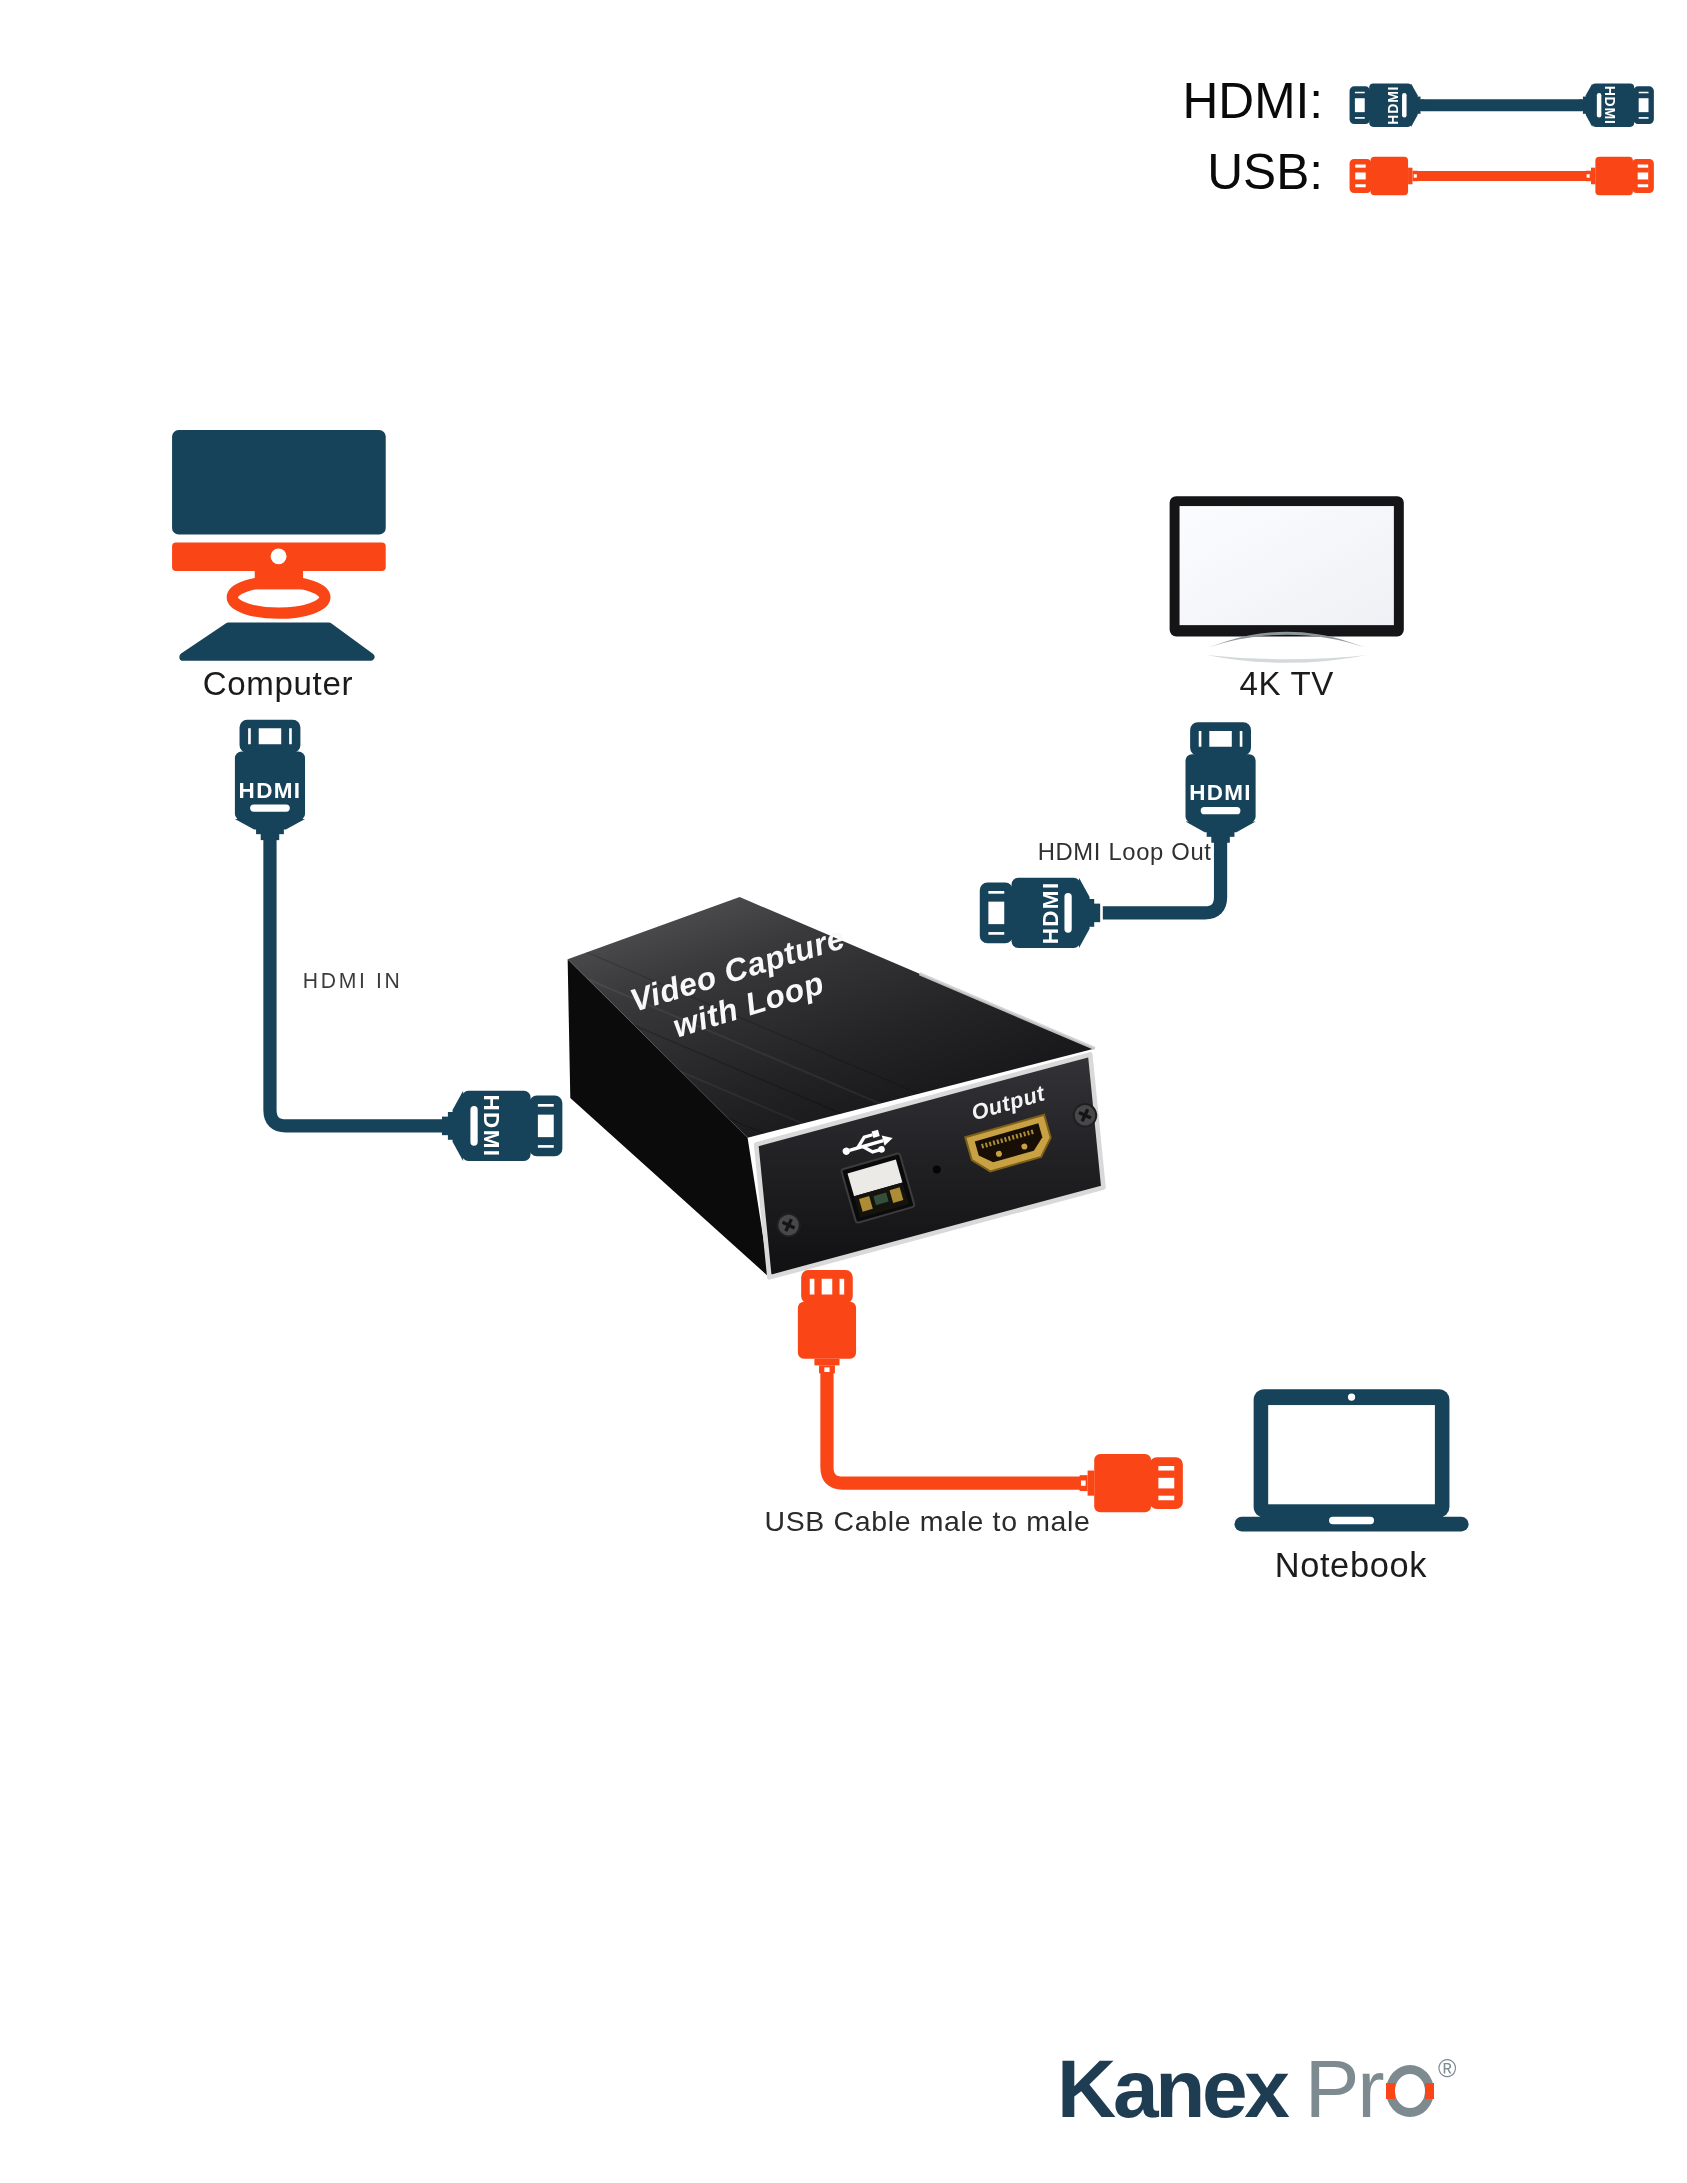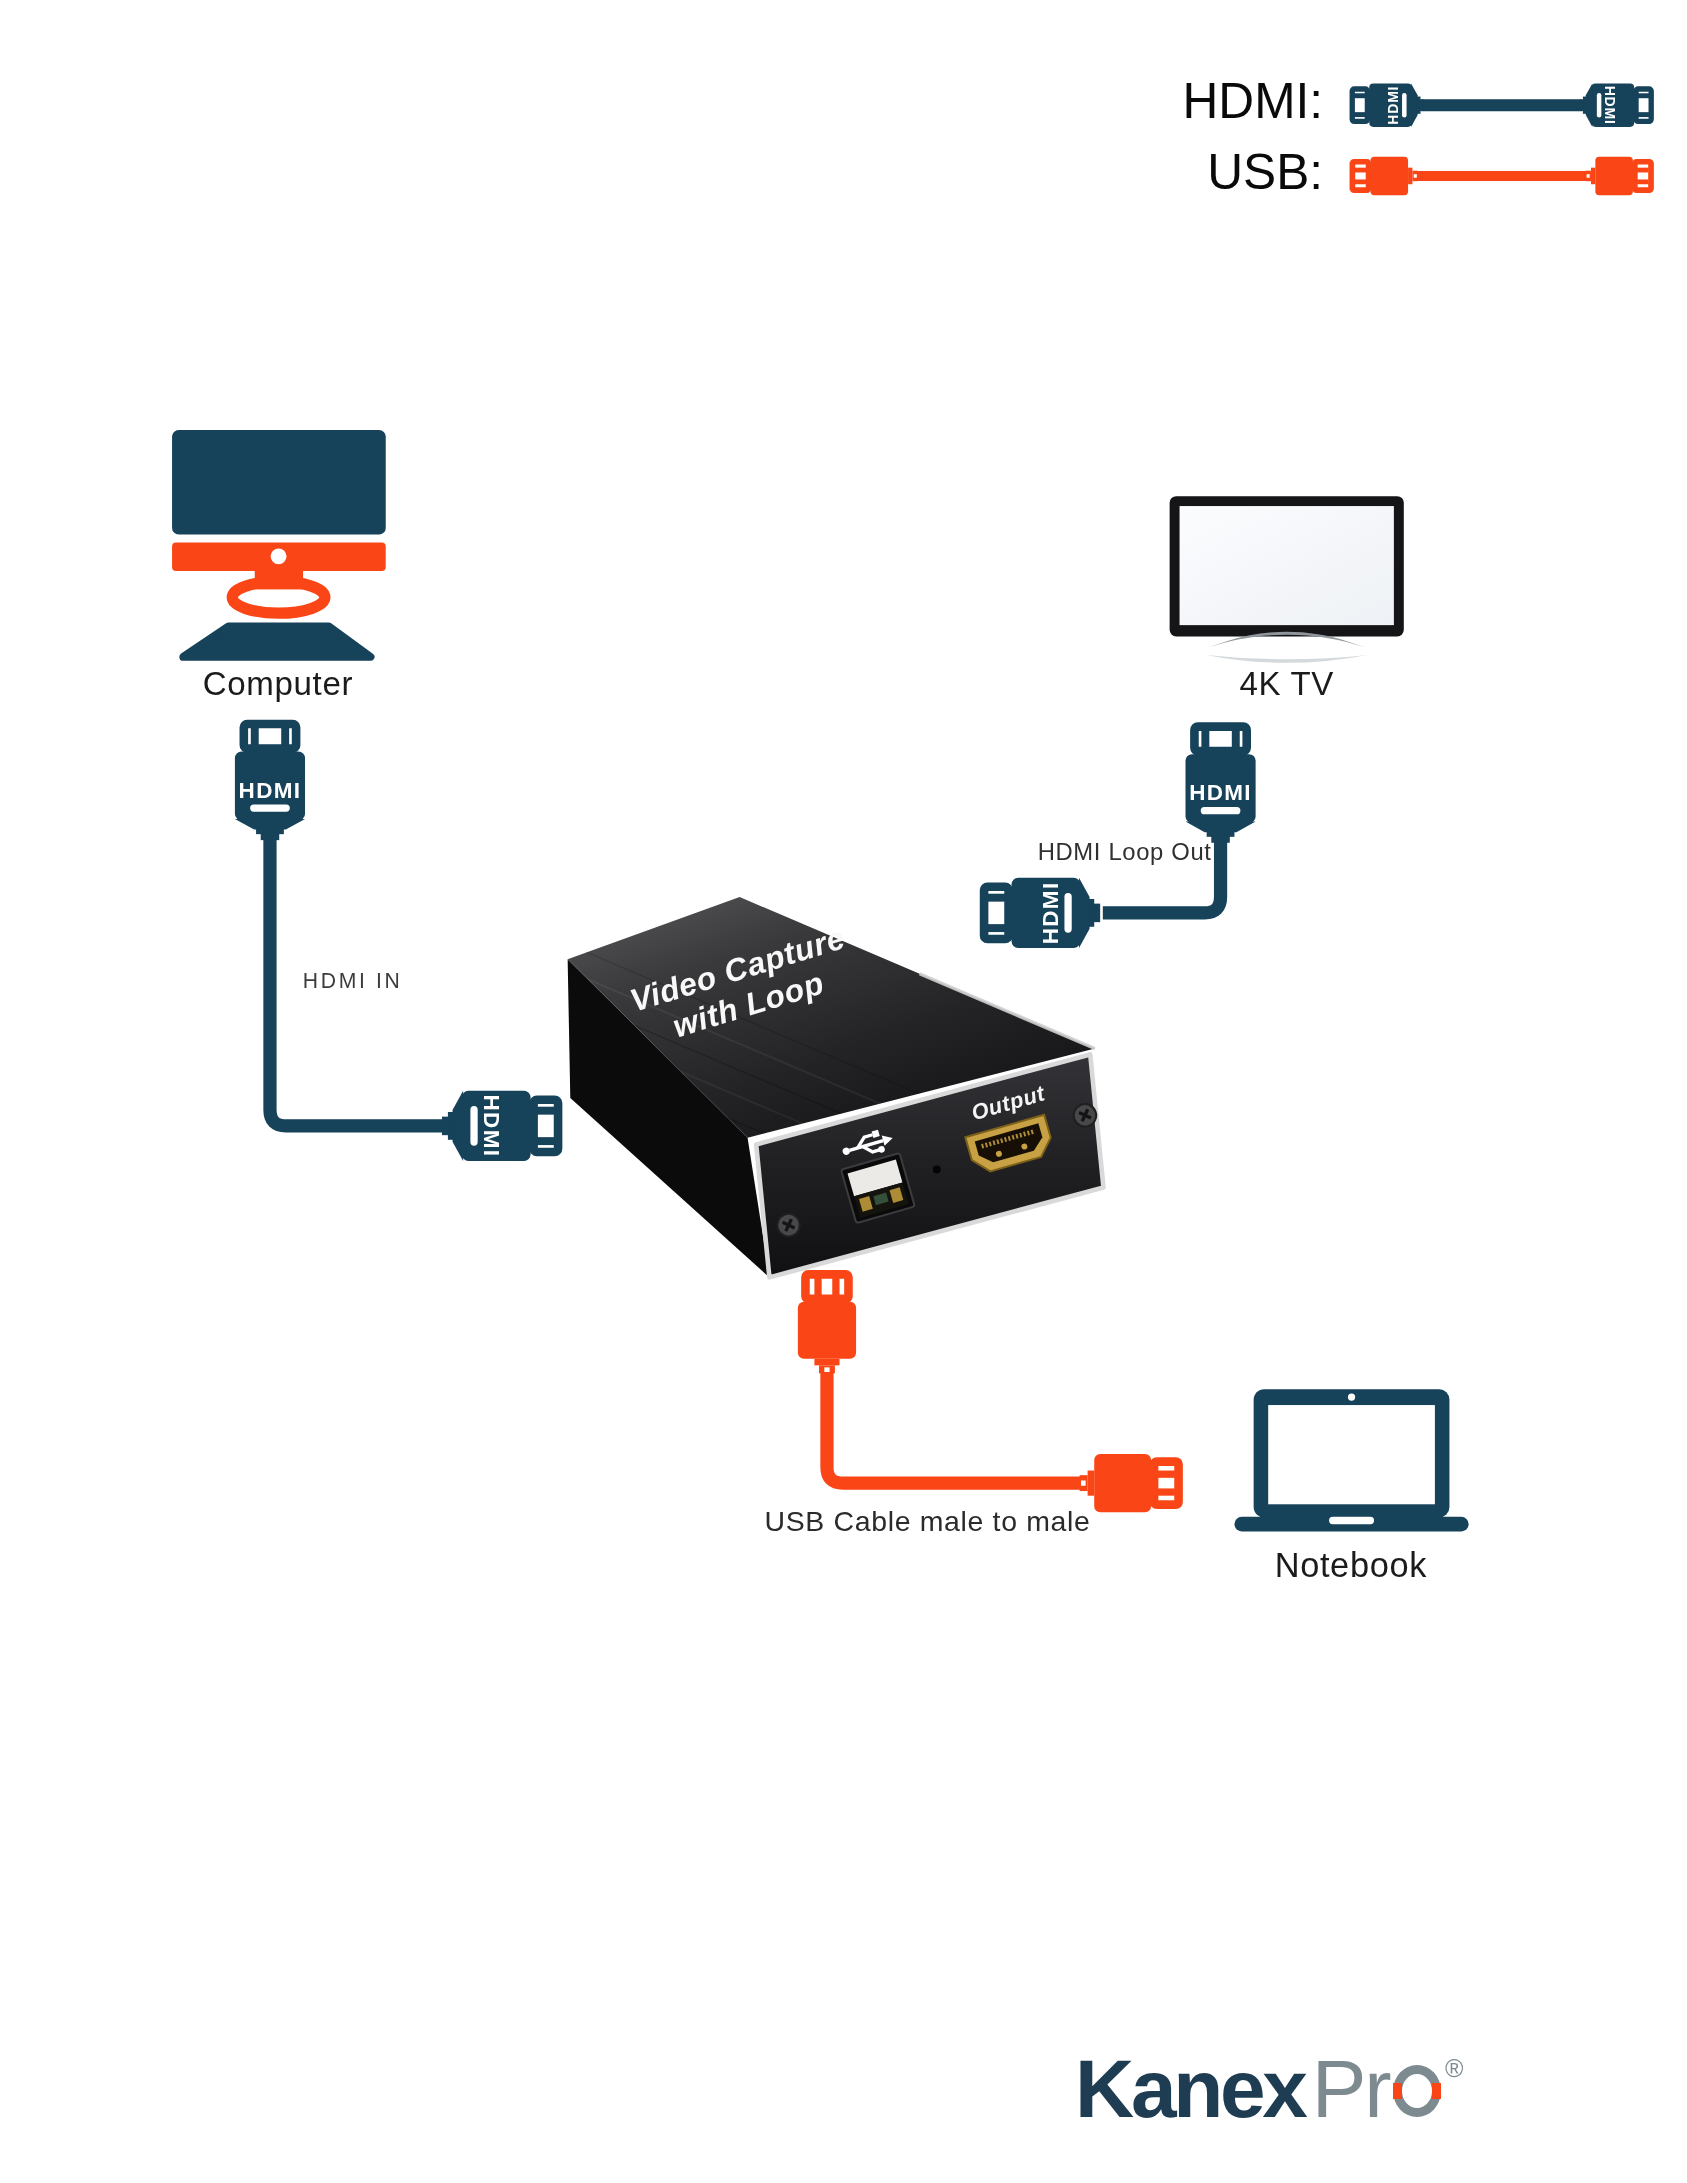--- a/index.html
+++ b/index.html
@@ -3,22 +3,22 @@
 <meta charset="utf-8">
 <style>
   html,body{margin:0;padding:0;background:#ffffff;}
   .page{position:relative;width:1660px;height:2183px;background:#ffffff;overflow:hidden;
         font-family:"Liberation Sans", sans-serif;}
   .diagram-svg{position:absolute;left:0;top:0;}
   svg text{font-family:"Liberation Sans", sans-serif;}
 
   
   .logo{position:absolute;left:1057px;top:2048px;display:flex;align-items:baseline;}
-  .logo-kanex{font-size:82px;font-weight:bold;color:#1e3c52;letter-spacing:-3.3px;line-height:1;margin-left:18px;}
-  .logo-pro{font-size:82px;font-weight:400;color:#7d8b91;letter-spacing:-2px;line-height:1;margin-left:7px;}
+  .logo-kanex{font-size:82px;font-weight:bold;color:#1e3c52;letter-spacing:-3.3px;line-height:1;}
+  .logo-pro{font-size:82px;font-weight:400;color:#7d8b91;letter-spacing:-2px;line-height:1;margin-left:18px;}
   .logo-o{display:inline-block;position:relative;width:48px;height:52px;border:9.3px solid #7d8b91;
           border-radius:50%;box-sizing:border-box;margin-left:3.3px;}
   .logo-o .acc{position:absolute;width:9.3px;height:16px;background:#fa4616;top:50%;transform:translateY(-50%);}
   .logo-o .acc-left{left:-9.3px;}
   .logo-o .acc-right{right:-9.3px;}
   .logo-reg{font-size:25px;color:#7d8b91;margin-left:4px;transform:translateY(-40px);display:inline-block;line-height:1;}
 </style>
 </head>
 <body>
 

